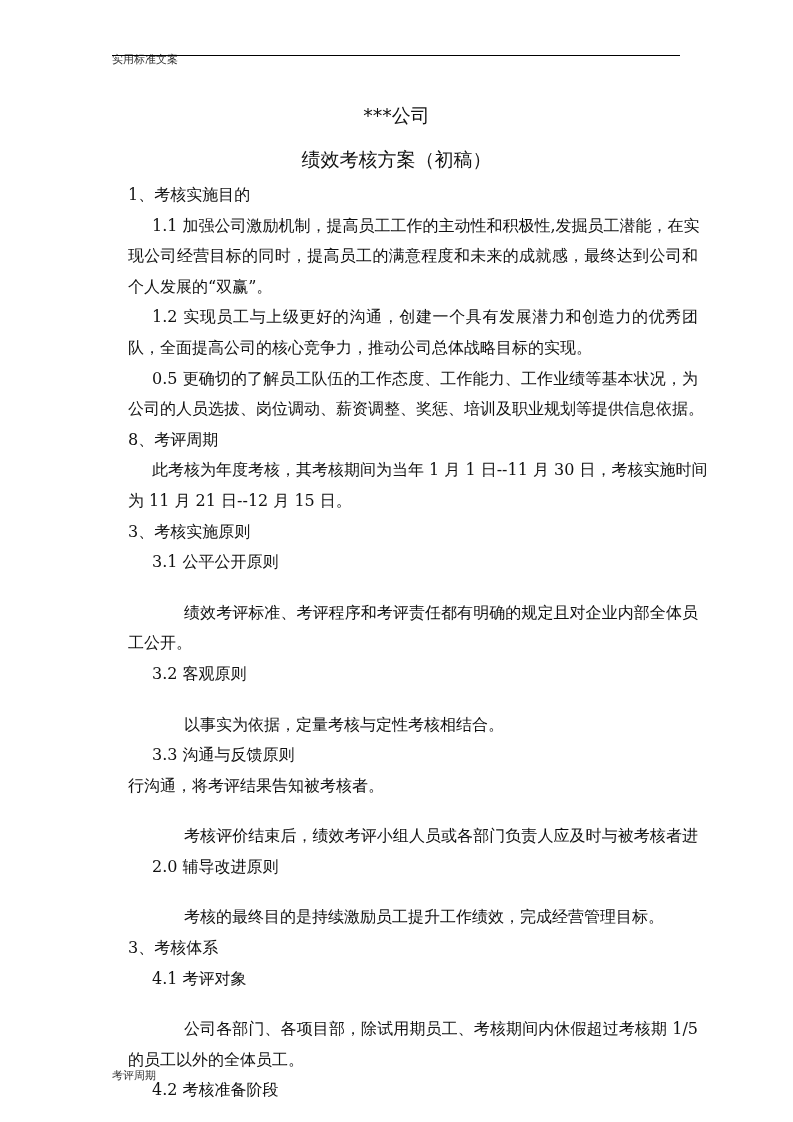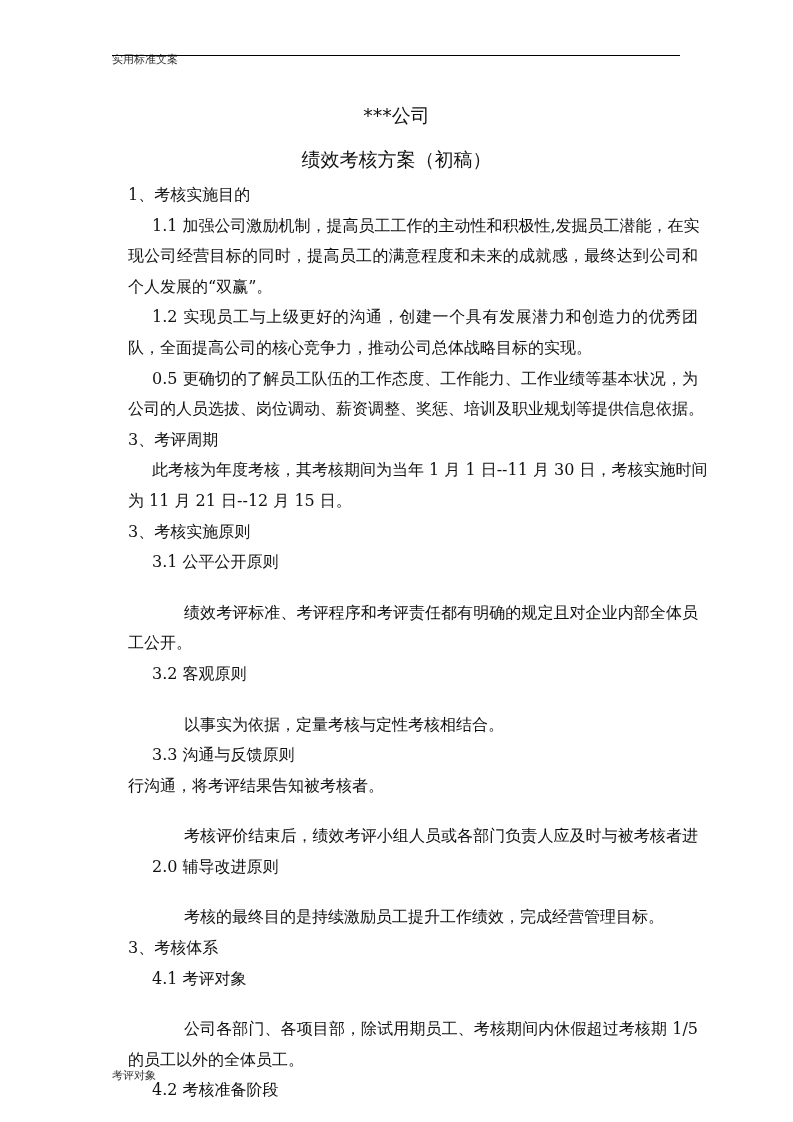--- a/index.html
+++ b/index.html
@@ -26,34 +26,34 @@
 
 <div class="content">
   <div class="line">1、考核实施目的</div>
   <div class="line i1 justify">1.1 加强公司激励机制，提高员工工作的主动性和积极性,发掘员工潜能，在实</div>
   <div class="line justify">现公司经营目标的同时，提高员工的满意程度和未来的成就感，最终达到公司和</div>
   <div class="line">个人发展的“双赢”。</div>
   <div class="line i1 justify">1.2 实现员工与上级更好的沟通，创建一个具有发展潜力和创造力的优秀团</div>
   <div class="line">队，全面提高公司的核心竞争力，推动公司总体战略目标的实现。</div>
   <div class="line i1 justify">0.5 更确切的了解员工队伍的工作态度、工作能力、工作业绩等基本状况，为</div>
   <div class="line justify">公司的人员选拔、岗位调动、薪资调整、奖惩、培训及职业规划等提供信息依据。</div>
-  <div class="line">3、考评周期</div>
+  <div class="line">8、考评周期</div>
   <div class="line i1 justify">此考核为年度考核，其考核期间为当年 1 月 1 日--11 月 30 日，考核实施时间</div>
   <div class="line">为 11 月 21 日--12 月 15 日。</div>
   <div class="line">3、考核实施原则</div>
   <div class="line i1">3.1  公平公开原则</div>
   <div class="line i2 justify">绩效考评标准、考评程序和考评责任都有明确的规定且对企业内部全体员</div>
   <div class="line">工公开。</div>
   <div class="line i1">3.2  客观原则</div>
   <div class="line i2">以事实为依据，定量考核与定性考核相结合。</div>
   <div class="line i1">3.3 沟通与反馈原则</div>
   <div class="line">行沟通，将考评结果告知被考核者。</div>
   <div class="line i2 justify">考核评价结束后，绩效考评小组人员或各部门负责人应及时与被考核者进</div>
   <div class="line i1">2.0  辅导改进原则</div>
   <div class="line i2">考核的最终目的是持续激励员工提升工作绩效，完成经营管理目标。</div>
   <div class="line">3、考核体系</div>
   <div class="line i1">4.1  考评对象</div>
   <div class="line i2 justify">公司各部门、各项目部，除试用期员工、考核期间内休假超过考核期 1/5</div>
   <div class="line">的员工以外的全体员工。</div>
   <div class="line i1">4.2  考核准备阶段</div>
 </div>
 
-<div class="footer">考评对象</div>
+<div class="footer">考评周期</div>
 
 </body></html>

